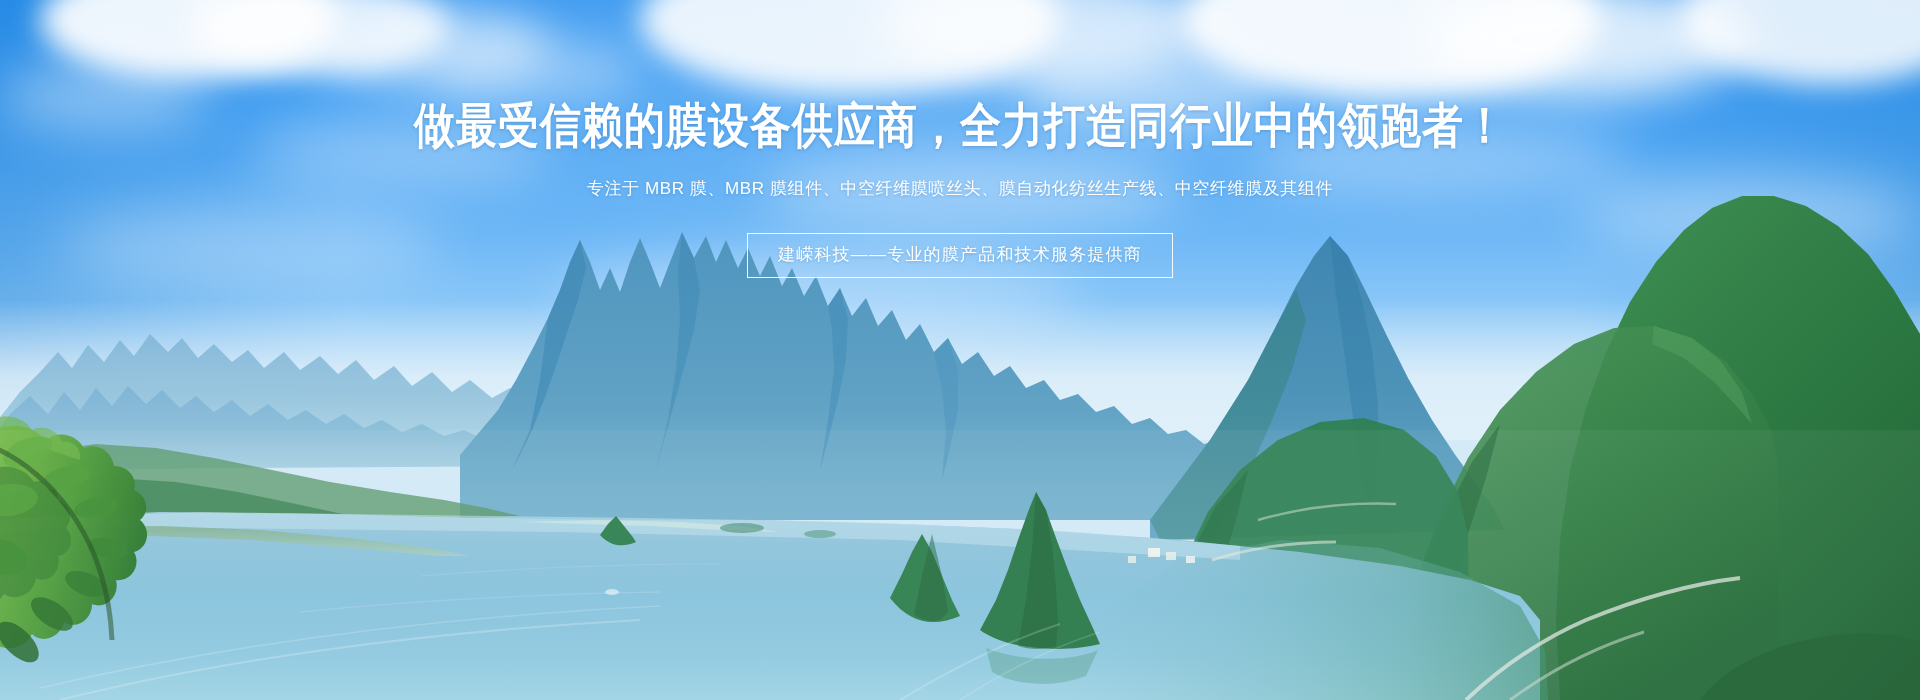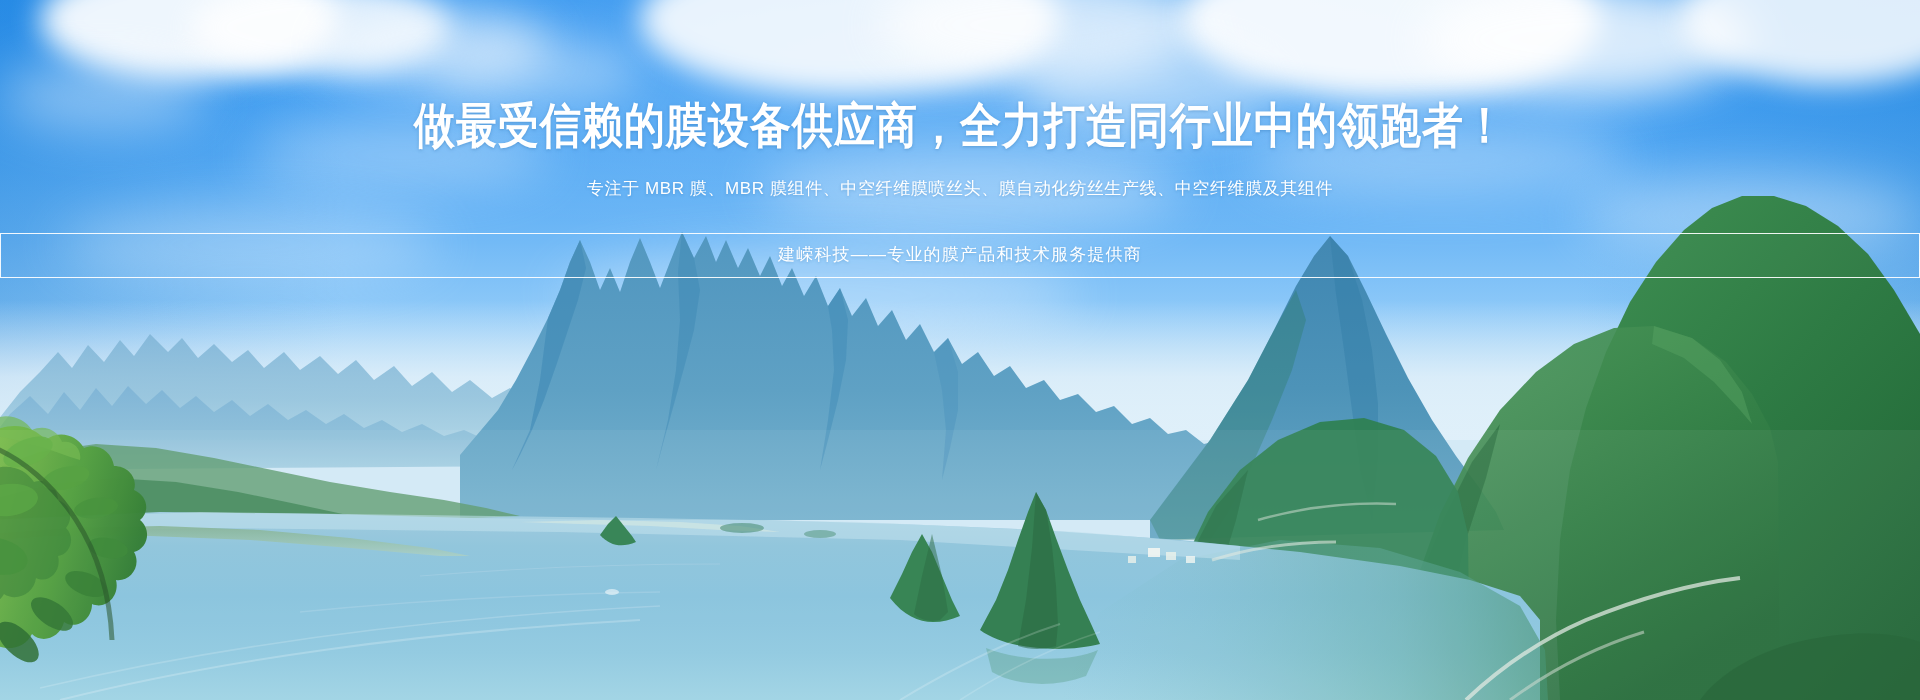--- a/index.html
+++ b/index.html
@@ -59,21 +59,21 @@
     background:linear-gradient(to bottom, rgba(255,255,255,0) 0%, rgba(231,243,250,0.75) 55%, rgba(223,240,250,0.95) 100%);
   }
 
   
   .scape { position:absolute; left:0; top:0; width:1920px; height:700px; }
   .scape svg { display:block; width:1920px; height:700px; }
 
   
   .copy {
     position:absolute; left:0; right:0; top:0;
-    display:flex; flex-direction:column; 
+    display:flex; flex-direction:column; align-items:center;
     text-align:center; z-index:40;
   }
   .headline {
     margin-top:96px;
     font-size:41px;
     line-height:1.22;
     font-weight:bold;
     color:#ffffff;
     letter-spacing:1px;
     transform:scaleY(1.18);

